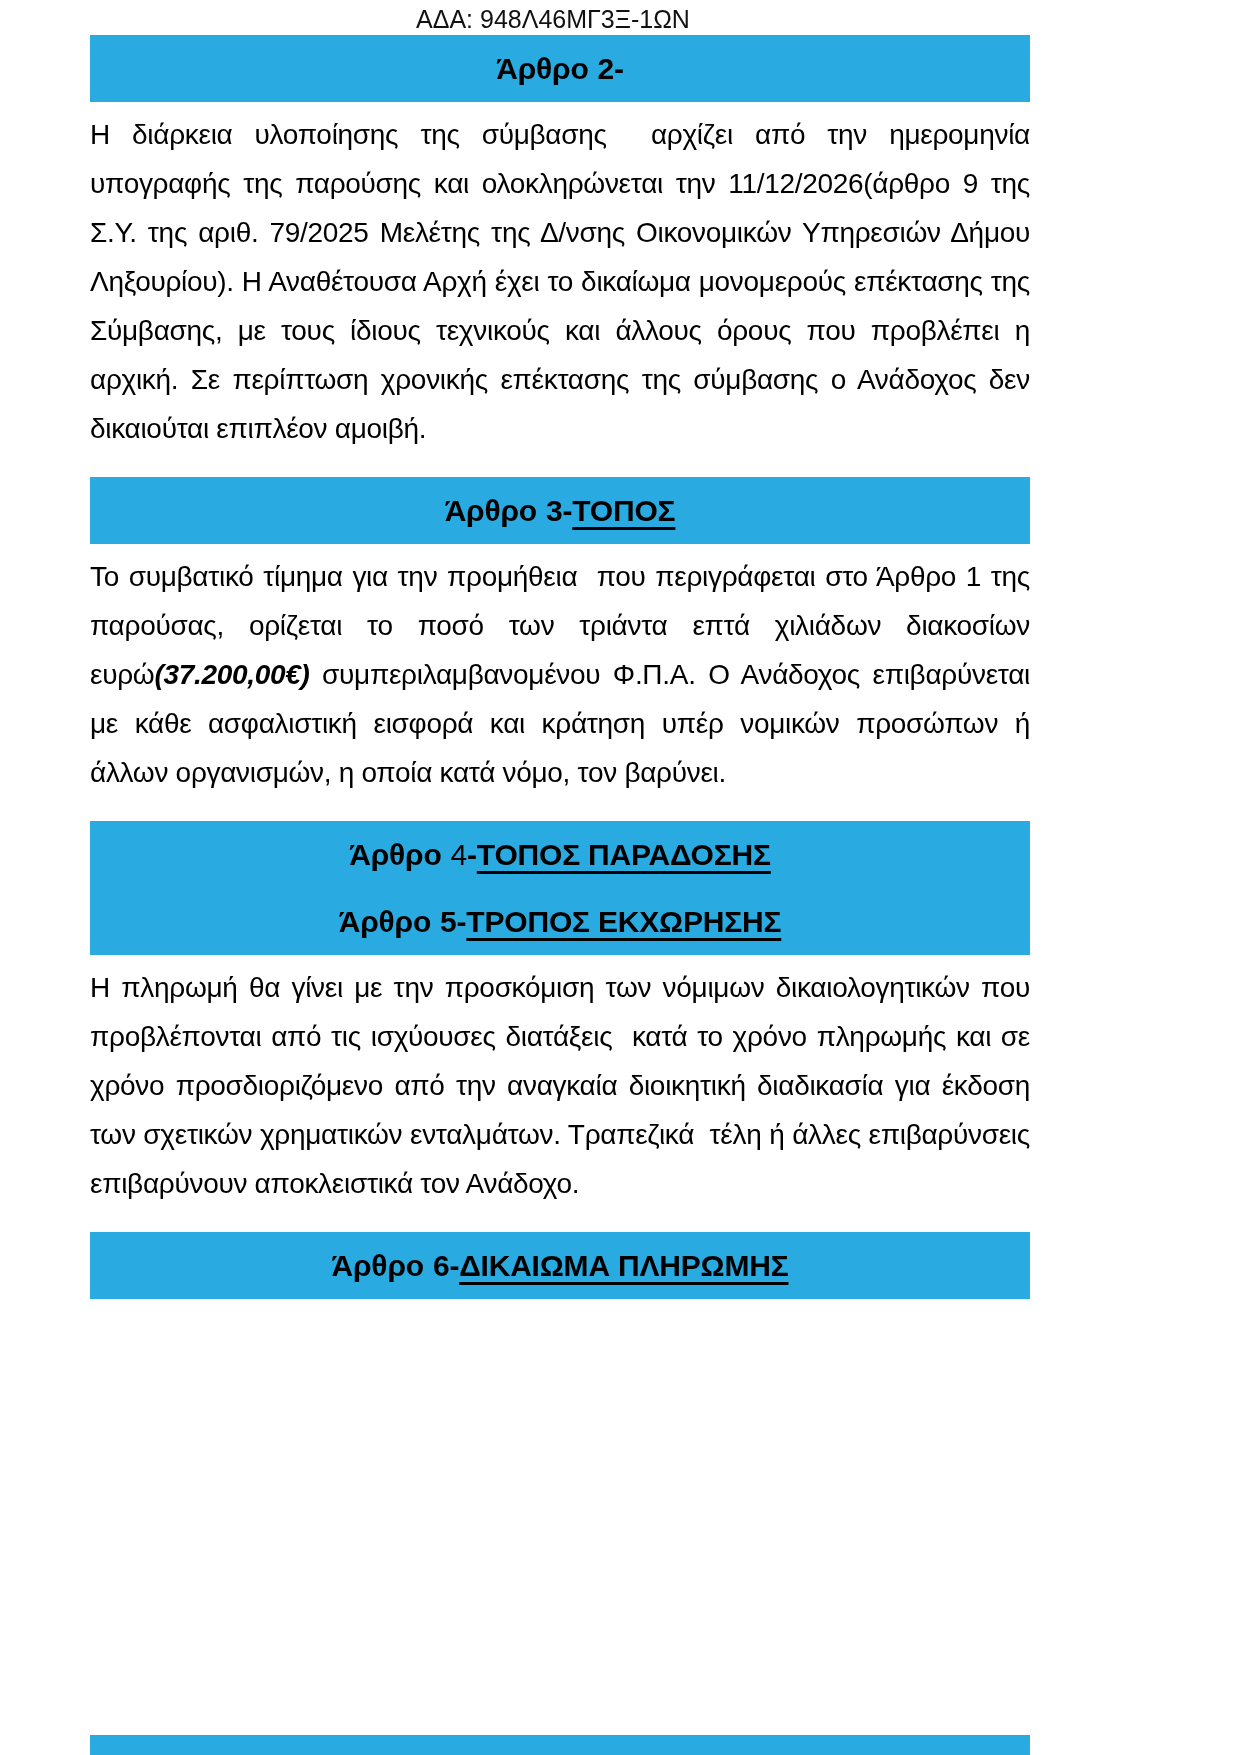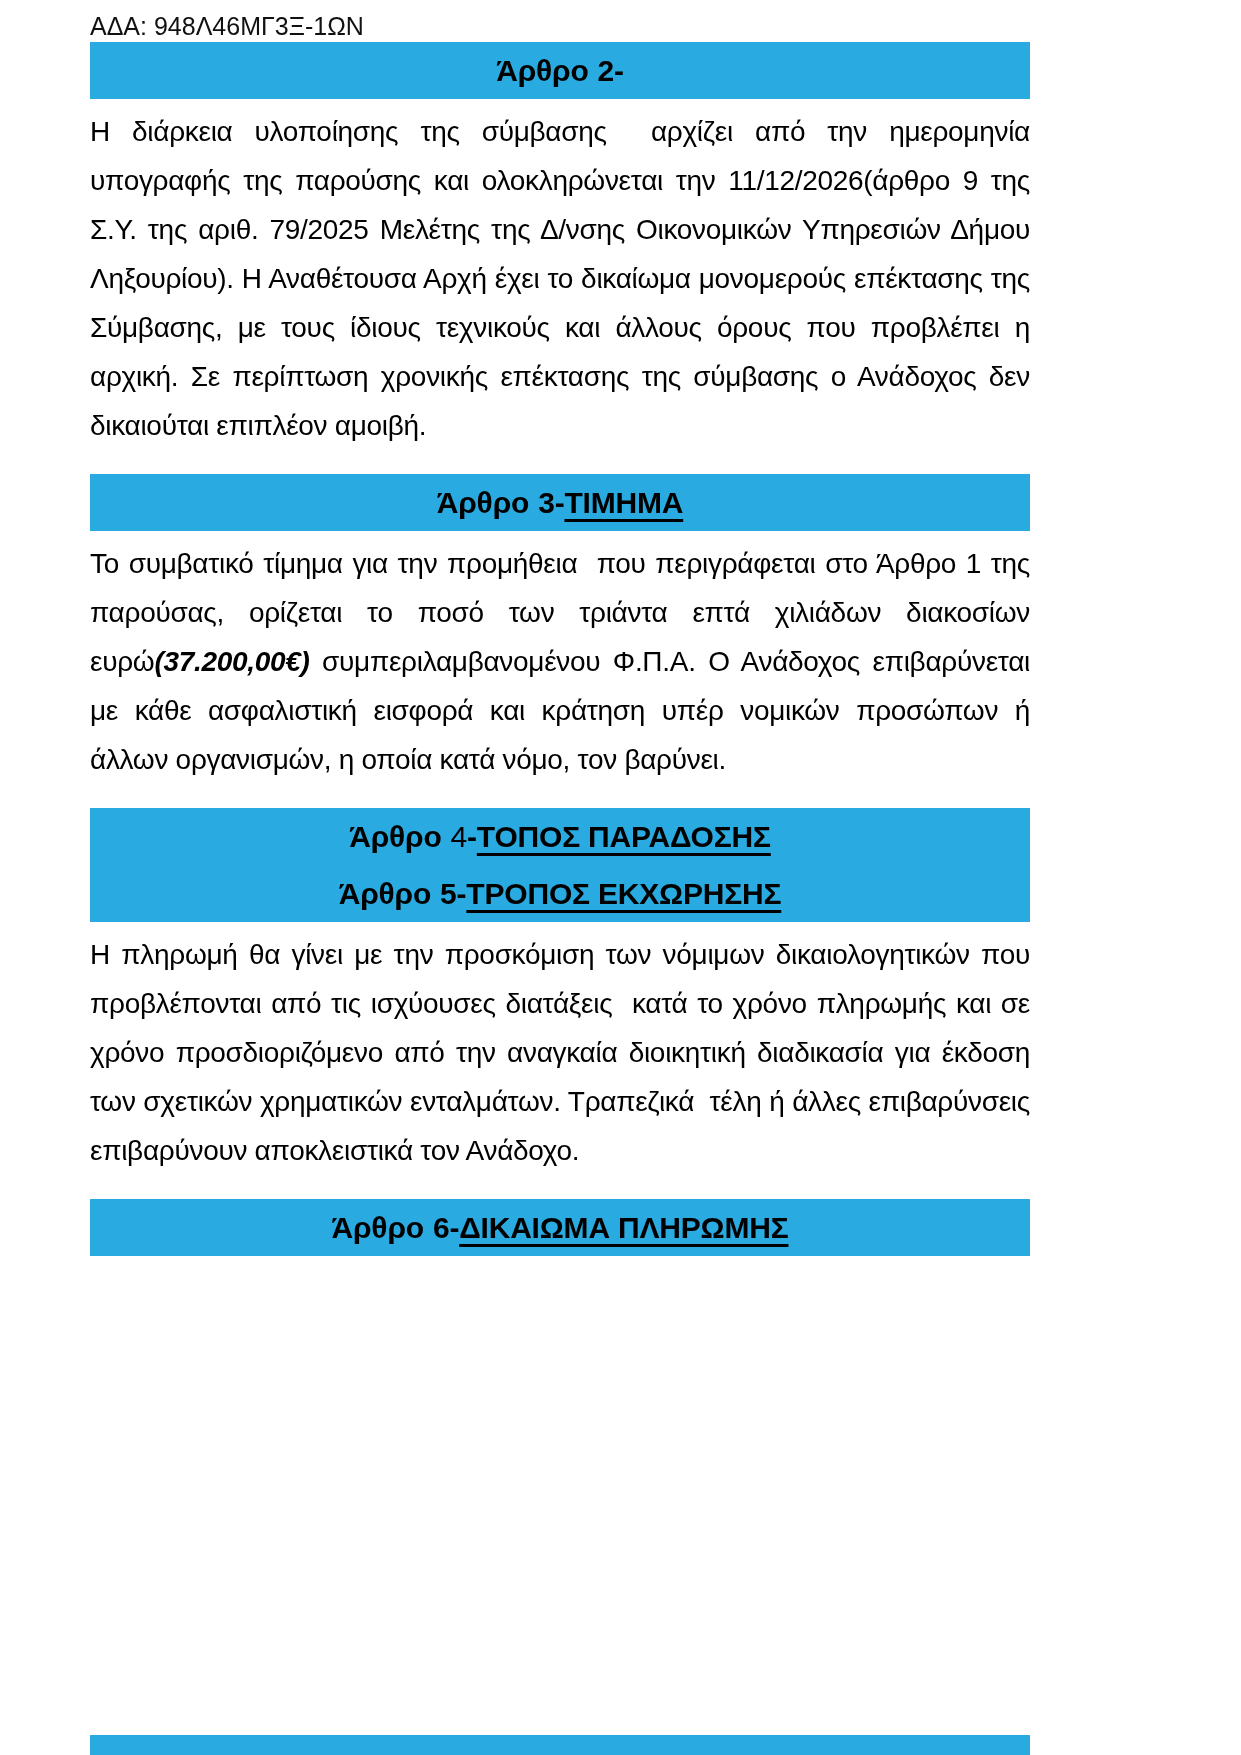--- a/index.html
+++ b/index.html
@@ -16,32 +16,32 @@
     font-family: "Liberation Sans", sans-serif;
     color: #000000;
   }
   .content {
     position: absolute;
     left: 90px;
     top: 0;
     width: 940px;
   }
   .ada-line {
-    margin-top: 10px;
+    margin-top: 3px;
     height: 32px;
-    text-align: left;
+    text-align: center;
     padding-right: 14px;
     font-size: 25px;
     line-height: 32px;
     color: #111111;
     font-family: "Liberation Sans", sans-serif;
   }
   .bar {
     background: #29ABE2;
-    height: 57px;
+    height: 67px;
     display: flex;
     align-items: center;
     justify-content: center;
     font-weight: bold;
     font-size: 30px;
     letter-spacing: -0.2px;
   }
   .hdr-word { margin-right: 9px; }
   .hdr-num { }
   .hdr-num.num-regular { font-weight: 400; }
@@ -84,21 +84,21 @@
           <span class="hdr-dash">-</span>
       </div>
       <p class="body-par">Η διάρκεια υλοποίησης της σύμβασης  αρχίζει από την ημερομηνία υπογραφής της παρούσης και ολοκληρώνεται την 11/12/2026(άρθρο 9 της Σ.Υ. της αριθ. 79/2025 Μελέτης της Δ/νσης Οικονομικών Υπηρεσιών Δήμου Ληξουρίου). Η Αναθέτουσα Αρχή έχει το δικαίωμα μονομερούς επέκτασης της Σύμβασης, με τους ίδιους τεχνικούς και άλλους όρους που προβλέπει η αρχική. Σε περίπτωση χρονικής επέκτασης της σύμβασης ο Ανάδοχος δεν δικαιούται επιπλέον αμοιβή.</p>
     </section>
 
     <section>
       <div class="bar">
         <span class="hdr-word">Άρθρο</span>
           <span class="hdr-num">3</span>
           <span class="hdr-dash">-</span>
-          <span class="hdr-title">ΤΙΜΗΜΑ</span>
+          <span class="hdr-title">ΤΟΠΟΣ</span>
       </div>
       <p class="body-par"><span>Το συμβατικό τίμημα για την προμήθεια  που περιγράφεται στο Άρθρο 1 της παρούσας, ορίζεται το ποσό των τριάντα επτά χιλιάδων διακοσίων ευρώ</span><span class="bold">(37.200,00€)</span><span> συμπεριλαμβανομένου Φ.Π.Α. Ο Ανάδοχος επιβαρύνεται με κάθε ασφαλιστική εισφορά και κράτηση υπέρ νομικών προσώπων ή άλλων οργανισμών, η οποία κατά νόμο, τον βαρύνει.</span></p>
     </section>
 
     <section>
       <div class="bar">
         <span class="hdr-word">Άρθρο</span>
           <span class="hdr-num num-regular">4</span>
           <span class="hdr-dash">-</span>
           <span class="hdr-title">ΤΟΠΟΣ ΠΑΡΑΔΟΣΗΣ</span>

